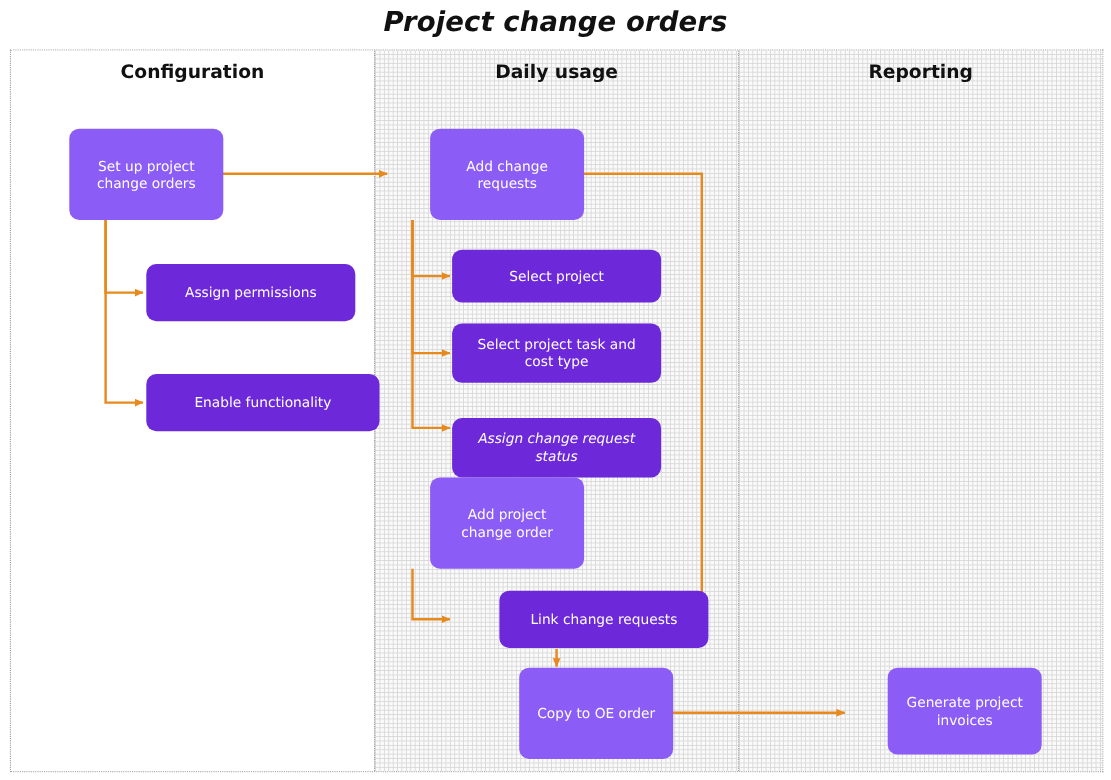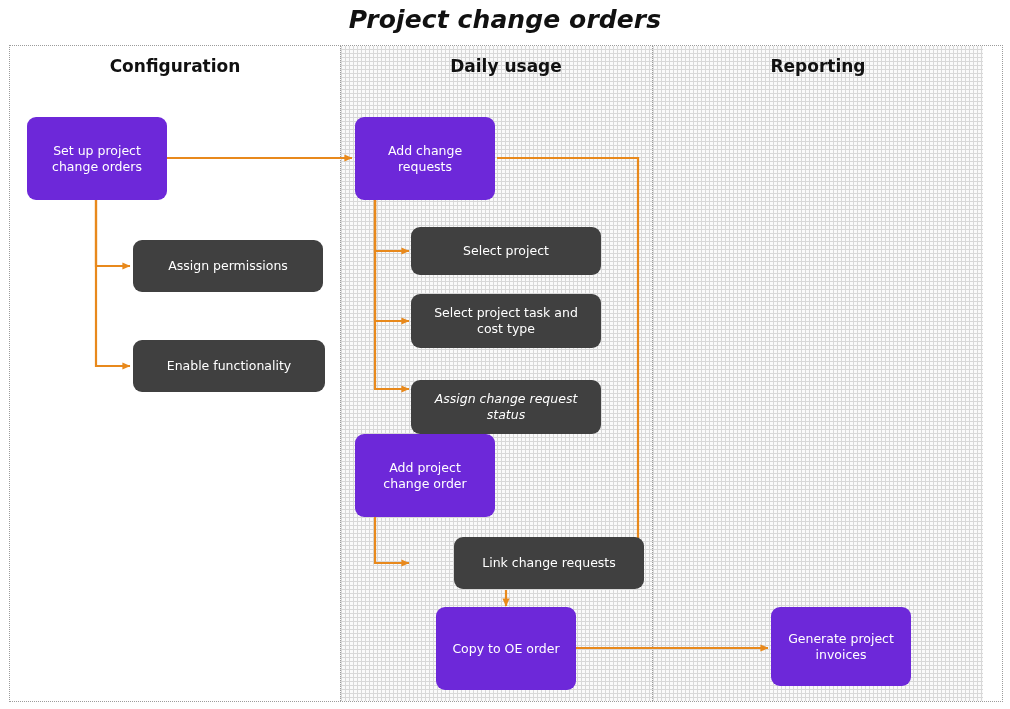--- a/index.html
+++ b/index.html
@@ -42,21 +42,21 @@
   }
 
   .lane {
     position: absolute;
     top: 0;
     height: 100%;
     box-sizing: border-box;
   }
   .lane-1 { left: 0px;   width: 330px; background: #ffffff; }
   .lane-2 { left: 330px; width: 331px; border-left: 1px dotted #9b9b9b; }
-  .lane-3 { left: 642px; width: 331px; border-left: 1px dotted #9b9b9b; }
+  .lane-3 { left: 661px; width: 331px; border-left: 1px dotted #9b9b9b; }
 
   
   .hatched {
     background-color: #fafafa;
     background-image:
       repeating-linear-gradient(0deg,  #d8d8d8 0px, #d8d8d8 1px, transparent 1px, transparent 4px),
       repeating-linear-gradient(90deg, #d8d8d8 0px, #d8d8d8 1px, transparent 1px, transparent 4px);
     background-size: 4px 4px, 4px 4px;
   }
 
@@ -88,22 +88,22 @@
     border-radius: 9px;
     display: flex;
     align-items: center;
     justify-content: center;
     text-align: center;
     color: #ffffff;
     font-size: 12.5px;
     line-height: 16px;
     padding: 4px 10px;
   }
-  .node.green { background: #6d28d9; }
-  .node.blue  { background: #404040; }
+  .node.green { background: #8b5cf6; margin-left: 36px; }
+  .node.blue  { background: #6d28d9; }
   .node .node-label { display: block; }
 </style>
 </head>
 <body>
 
 <div id="page-title">Project change orders</div>
 
 <div id="lanes">
   <div class="lane lane-2 hatched">
     <div class="lane-header">Daily usage</div>
@@ -147,21 +147,21 @@
 </svg>
 
 <div class="node green" style="left:27px; top:117px; width:140px; height:83px;">
   <span class="node-label">Set up project change orders</span>
 </div>
 
 <div class="node blue" style="left:133px; top:240px; width:190px; height:52px;">
   <span class="node-label">Assign permissions</span>
 </div>
 
-<div class="node blue" style="left:133px; top:340px; width:192px; height:52px;">
+<div class="node blue" style="left:133px; top:340px; width:212px; height:52px;">
   <span class="node-label">Enable functionality</span>
 </div>
 
 <div class="node green" style="left:355px; top:117px; width:140px; height:83px;">
   <span class="node-label">Add change requests</span>
 </div>
 
 <div class="node blue" style="left:411px; top:227px; width:190px; height:48px;">
   <span class="node-label">Select project</span>
 </div>

